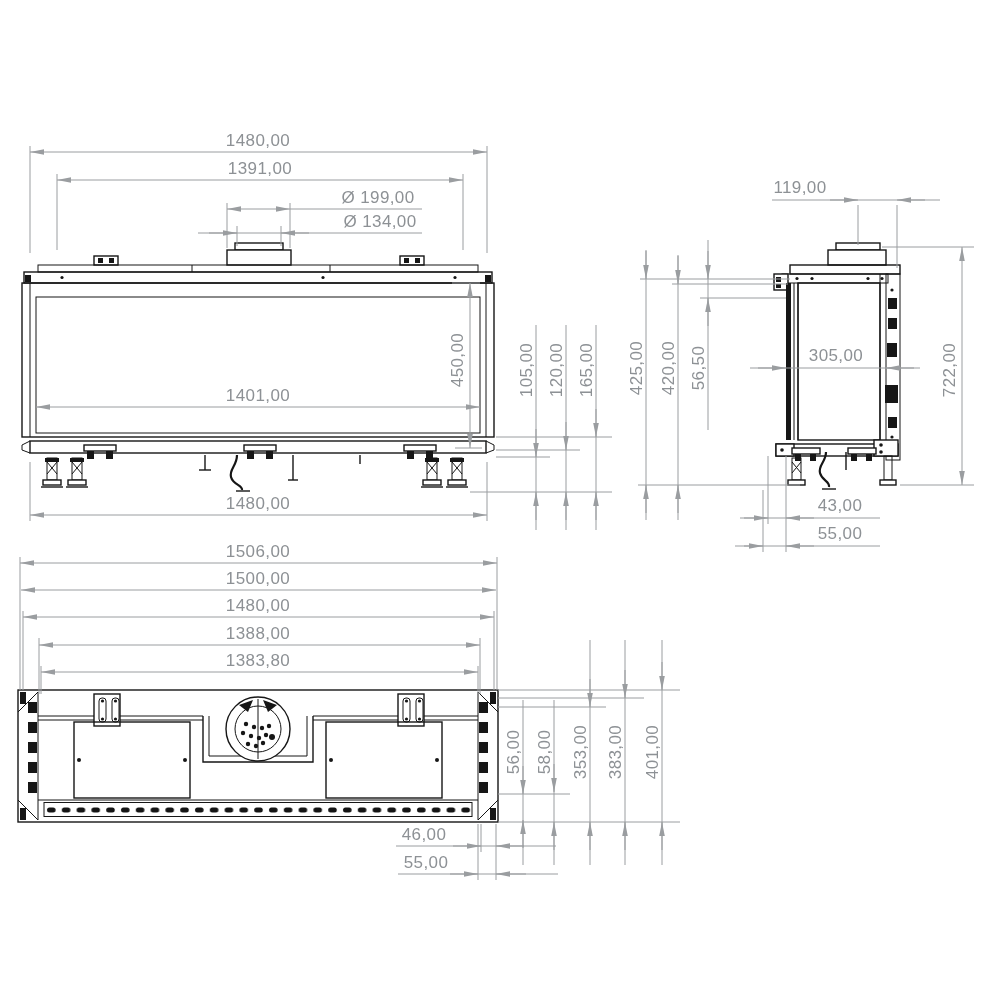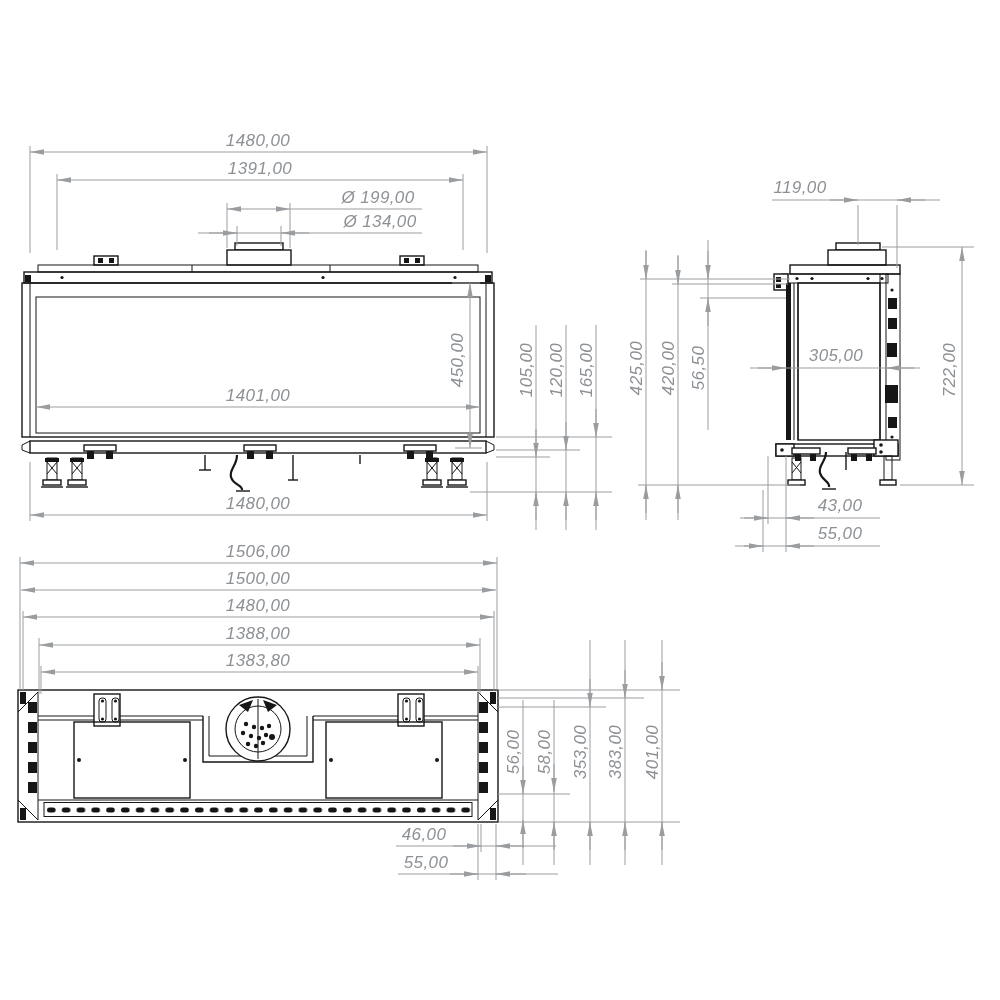--- a/index.html
+++ b/index.html
@@ -1,16 +1,16 @@
 <!DOCTYPE html>
 <html><head>
 <meta charset="utf-8">
 <style>
   html,body{margin:0;padding:0;background:#ffffff;}
-  .page{width:1000px;height:1000px;background:#fff;position:relative;overflow:hidden;font-style:italic;}
+  .page{width:1000px;height:1000px;background:#fff;position:relative;overflow:hidden;}
   svg{display:block;}
   
   .k  {stroke:#161616;stroke-width:1.4;fill:none;}
   .k1 {stroke:#161616;stroke-width:1;fill:none;}
   .k2 {stroke:#161616;stroke-width:2.2;fill:none;}
   .kw {stroke:#161616;stroke-width:1.4;fill:#ffffff;}
   .kf {fill:#161616;stroke:none;}
   
   .g  {stroke:#9a9da0;stroke-width:1;fill:none;}
   .gt {fill:#8d9195;font-family:"Liberation Sans",sans-serif;font-size:17px;letter-spacing:.4px;}

